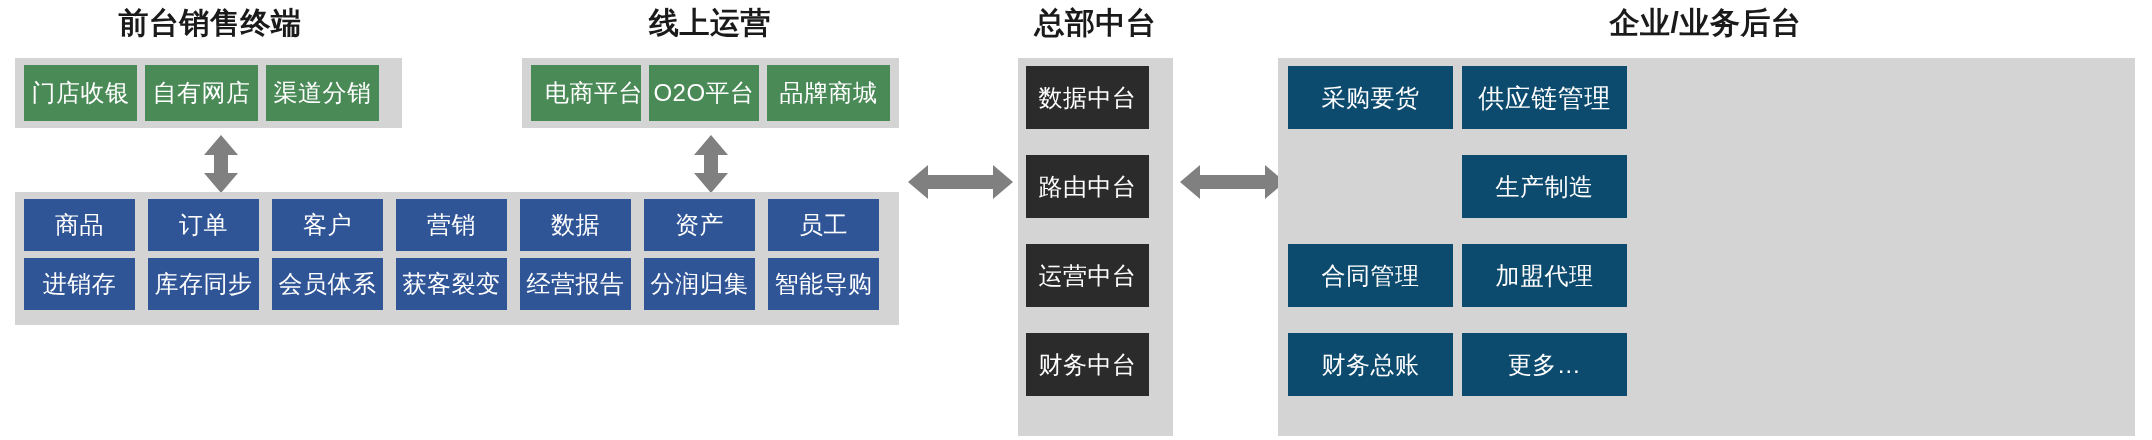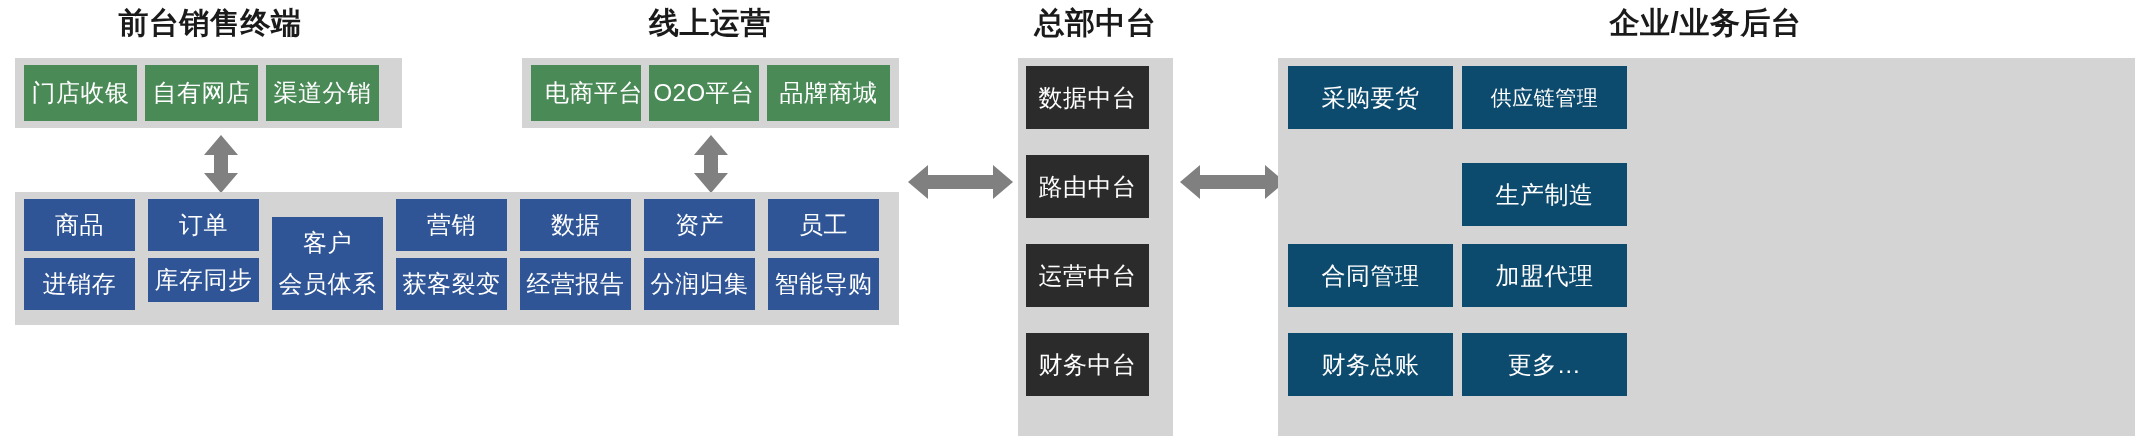--- a/index.html
+++ b/index.html
@@ -50,21 +50,21 @@
     font-weight: 400;
     white-space: nowrap;
     box-sizing: border-box;
     line-height: 1;
     letter-spacing: 0.5px;
   }
   .cell.green  { background: #4a8a57; }
   .cell.blue   { background: #2f5597; }
   .cell.dark   { background: #2b2b2b; }
   .cell.red    { background: #0c4a6e; }
-  .cell.small  { font-size: 21px; }
+  .cell.small  { font-size: 26px; }
 
   
   .arrow-v {
     position: absolute;
     width: 0;
     height: 0;
   }
   .arrow-v .shaft {
     position: absolute;
     left: 50%;
@@ -145,28 +145,28 @@
     <div class="head-up"></div>
     <div class="shaft" style="top:19px; height:21px;"></div>
     <div class="head-down"></div>
   </div>
 
   <div class="panel" style="left:15px; top:192px; width:884px; height:133px;">
   </div>
 
   <div class="cell blue" style="left:24px; top:199px; width:111px; height:52px;">商品</div>
   <div class="cell blue" style="left:148px; top:199px; width:111px; height:52px;">订单</div>
-  <div class="cell blue" style="left:272px; top:199px; width:111px; height:52px;margin-top:18px;">客户</div>
+  <div class="cell blue" style="left:272px; top:199px; width:111px; height:52px;">客户</div>
   <div class="cell blue" style="left:396px; top:199px; width:111px; height:52px;">营销</div>
   <div class="cell blue" style="left:520px; top:199px; width:111px; height:52px;">数据</div>
   <div class="cell blue" style="left:644px; top:199px; width:111px; height:52px;">资产</div>
   <div class="cell blue" style="left:768px; top:199px; width:111px; height:52px;">员工</div>
 
   <div class="cell blue" style="left:24px; top:258px; width:111px; height:52px;">进销存</div>
-  <div class="cell blue" style="left:148px; top:258px; width:111px; height:44px;">库存同步</div>
+  <div class="cell blue" style="left:148px; top:258px; width:111px; height:52px;">库存同步</div>
   <div class="cell blue" style="left:272px; top:258px; width:111px; height:52px;">会员体系</div>
   <div class="cell blue" style="left:396px; top:258px; width:111px; height:52px;">获客裂变</div>
   <div class="cell blue" style="left:520px; top:258px; width:111px; height:52px;">经营报告</div>
   <div class="cell blue" style="left:644px; top:258px; width:111px; height:52px;">分润归集</div>
   <div class="cell blue" style="left:768px; top:258px; width:111px; height:52px;">智能导购</div>
 
   <div class="arrow-h" style="left:908px; top:163px; width:105px; height:38px;">
     <div class="head-left"></div>
     <div class="shaft" style="left:19px; right:19px;"></div>
     <div class="head-right"></div>
@@ -184,21 +184,21 @@
     <div class="shaft" style="left:19px; right:19px;"></div>
     <div class="head-right"></div>
   </div>
 
   <div class="panel" style="left:1278px; top:58px; width:857px; height:378px;">
   </div>
 
   <div class="cell red" style="left:1288px; top:66px; width:165px; height:63px;">采购要货</div>
   <div class="cell red small" style="left:1462px; top:66px; width:165px; height:63px;">供应链管理</div>
 
-  <div class="cell red" style="left:1462px; top:155px; width:165px; height:63px;margin-top:8px;">生产制造</div>
+  <div class="cell red" style="left:1462px; top:155px; width:165px; height:63px;">生产制造</div>
 
   <div class="cell red" style="left:1288px; top:244px; width:165px; height:63px;">合同管理</div>
   <div class="cell red" style="left:1462px; top:244px; width:165px; height:63px;">加盟代理</div>
 
   <div class="cell red" style="left:1288px; top:333px; width:165px; height:63px;">财务总账</div>
   <div class="cell red" style="left:1462px; top:333px; width:165px; height:63px;">更多…</div>
 
 </div>
 
 </body></html>

